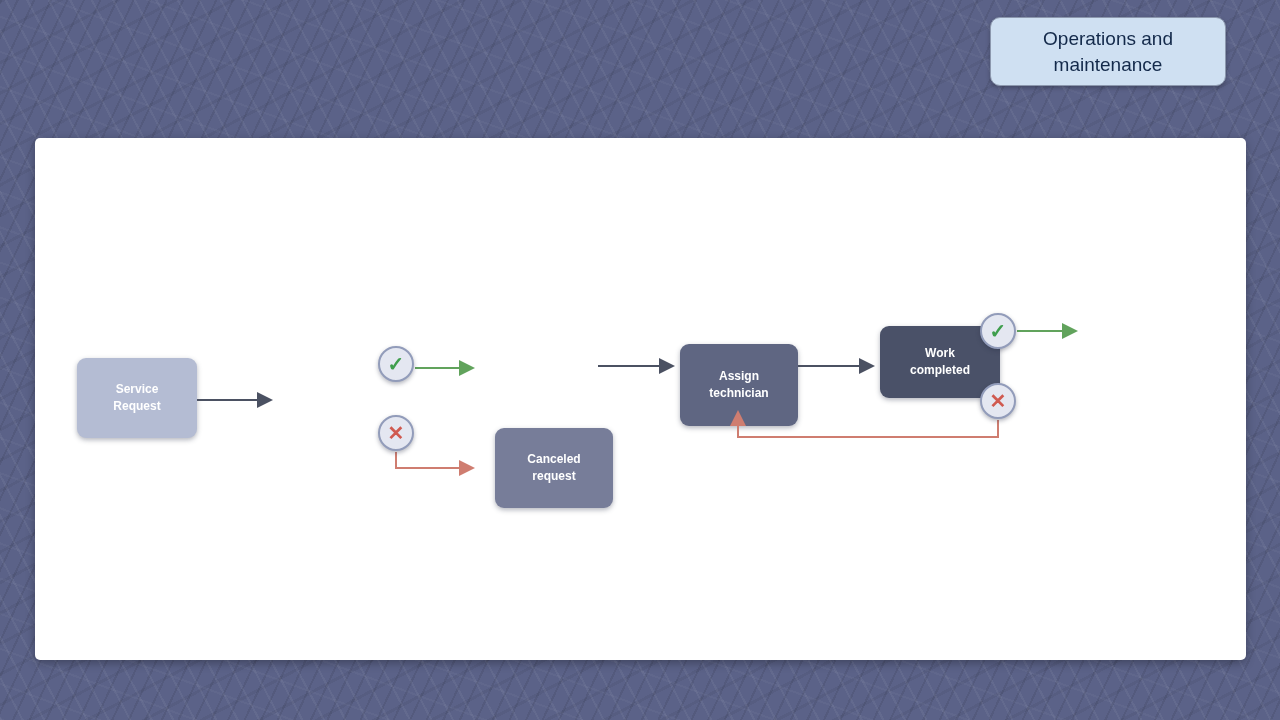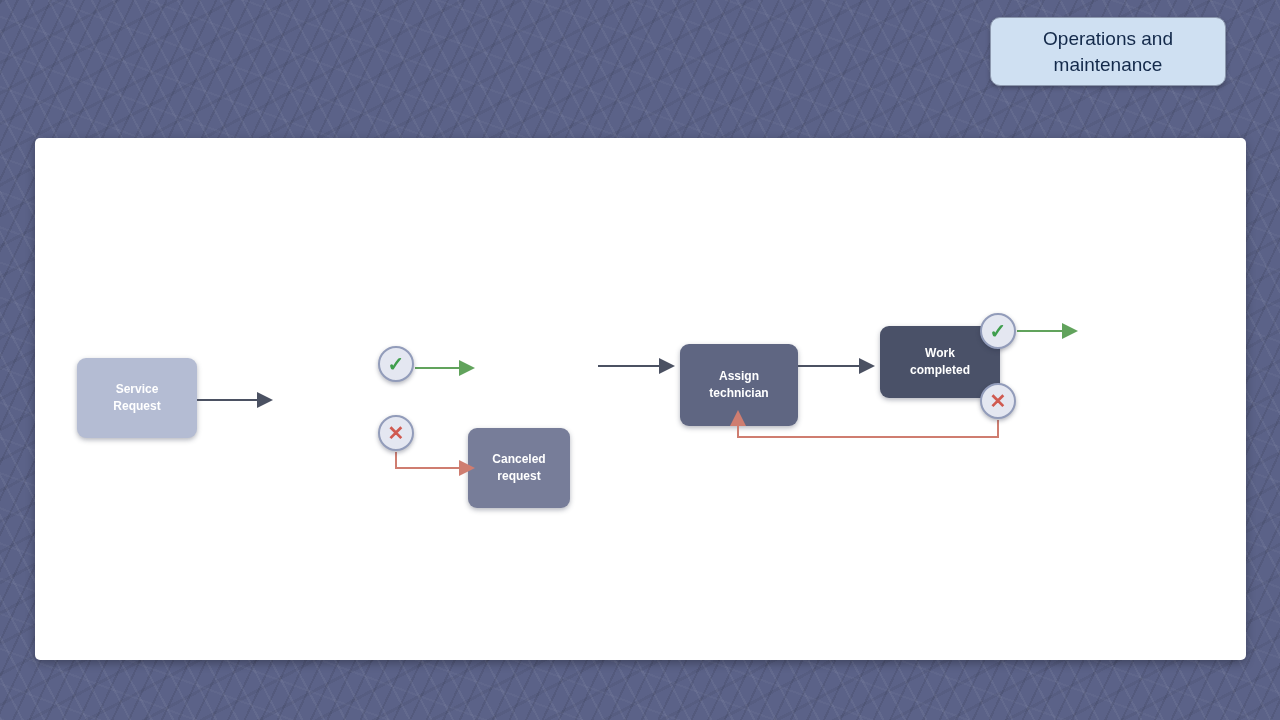--- a/index.html
+++ b/index.html
@@ -62,21 +62,21 @@
     align-items: center;
     justify-content: center;
     text-align: center;
     padding: 6px 24px;
     box-shadow: 0 2px 5px rgba(40,45,70,0.35);
     z-index: 1;
   }
   .node-service-request        { left: 42px;   top: 220px; width: 120px; height: 80px; background: var(--node-service-request, #b4bcd3); border-radius: 9px; }
   .node-service-request-review { left: 242px;  top: 219px; width: 122px; height: 83px; background: var(--node-service-request-review, #8e94ae); }
   .node-corrective-work-order  { left: 445px;  top: 188px; width: 118px; height: 80px; background: var(--node-corrective-work-order, #777d99); }
-  .node-canceled-request       { left: 433px;  top: 290px; width: 102px; height: 80px; background: var(--node-canceled-request, #777d99); }
+  .node-canceled-request       { left: 460px;  top: 290px; width: 118px; height: 80px; background: var(--node-canceled-request, #777d99); }
   .node-assign-technician      { left: 645px;  top: 186px; width: 118px; height: 82px; background: var(--node-assign-technician, #5f6682); margin-top: 20px; }
   .node-work-completed         { left: 845px;  top: 188px; width: 120px; height: 72px; background: var(--node-work-completed, #4a5168); }
   .node-end                    { left: 1048px; top: 153px; width: 120px; height: 80px; background: var(--node-end, #2e3449); }
 
   .decision-badge {
     position: absolute;
     width: 36px;
     height: 36px;
     border-radius: 50%;
     background: #e4e7f1;

